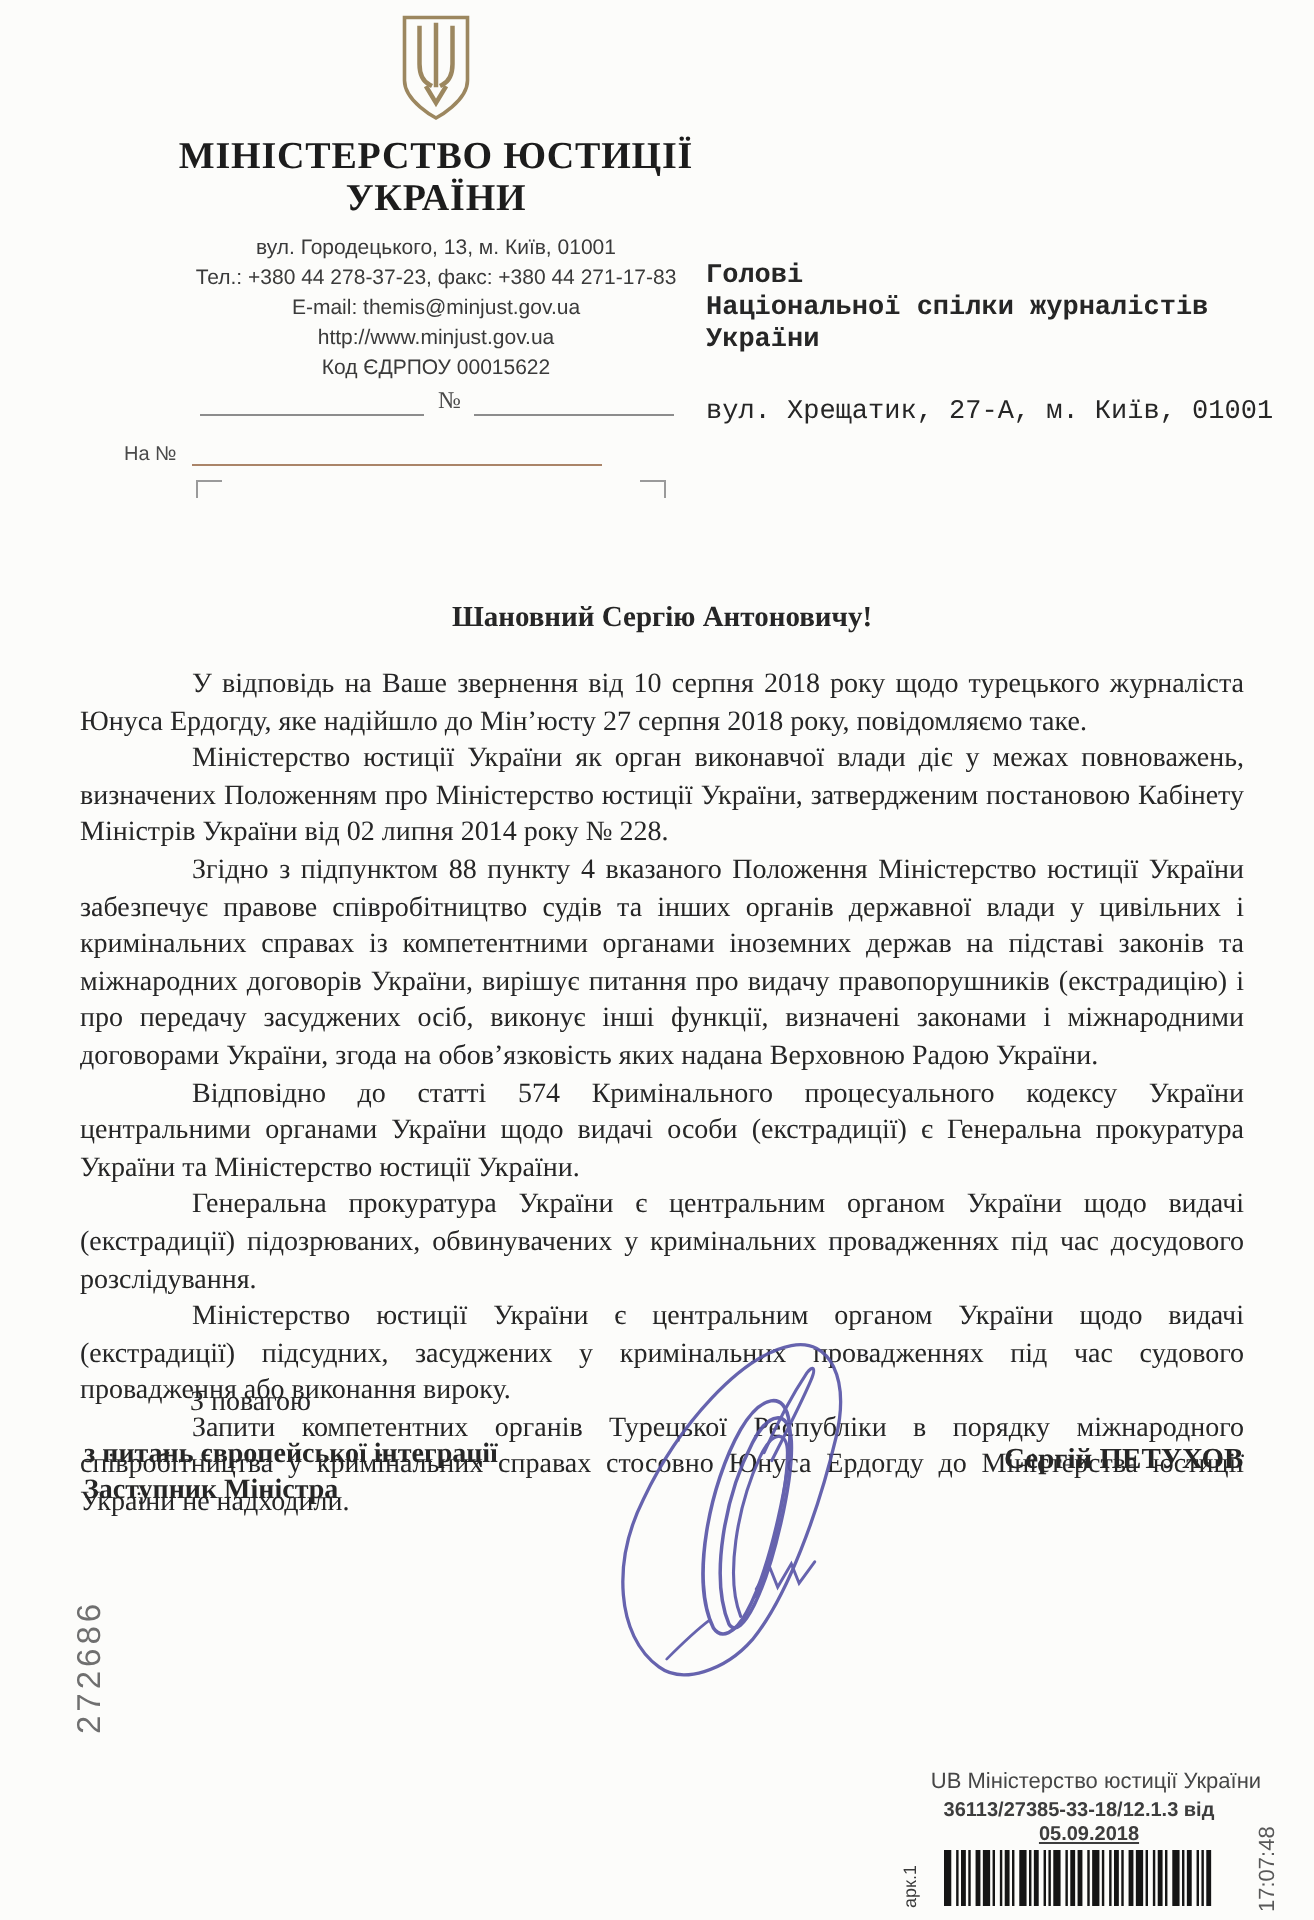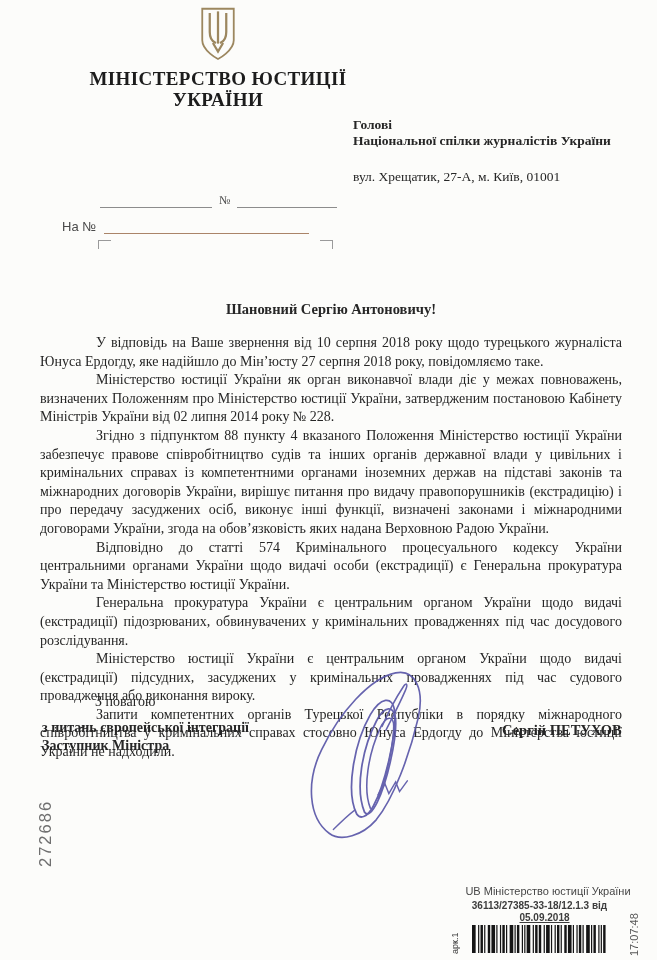--- a/index.html
+++ b/index.html
@@ -13,28 +13,28 @@
   .letterhead { position:absolute; left:85px; top:6px; width:266px; text-align:center; }
   .emblem { display:block; margin:0 auto 4px auto; }
   .org-name { font-weight:bold; font-size:19px; line-height:21px; letter-spacing:0.4px; color:#1c1c1c; }
   .contacts { margin-top:7px; font-family:"Liberation Sans", sans-serif; font-size:10.5px; line-height:15px; color:#3a3a3a; }
 
   .number-row { position:absolute; left:100px; top:193px; display:flex; align-items:flex-end; gap:7px;
                 font-size:12px; color:#4a4a4a; }
   .rule { display:inline-block; border-bottom:1px solid #8c8c8c; height:13px; }
   .rule-1 { width:112px; } .rule-2 { width:100px; }
   .ref-row { position:absolute; left:62px; top:219px; display:flex; align-items:flex-end; gap:8px;
-             font-family:"Liberation Sans", sans-serif; font-size:13px; color:#4a4a4a; }
+             font-family:"Liberation Sans", sans-serif; font-size:10px; color:#4a4a4a; }
   .rule-3 { width:205px; border-bottom:1px solid #aa8468; }
   .corner { position:absolute; width:12px; height:8px; }
   .corner-left  { left:98px;  top:240px; border-left:1.5px solid #9a9a9a; border-top:1.5px solid #9a9a9a; }
   .corner-right { left:320px; top:240px; border-right:1.5px solid #9a9a9a; border-top:1.5px solid #9a9a9a; }
 
   
-  .recipient { position:absolute; left:353px; top:117px; width:290px; font-size:13.5px; line-height:16px; }
+  .recipient { position:absolute; left:353px; top:131px; width:290px; font-size:13.5px; line-height:16px;font-family:Liberation Mono, monospace; }
   .recipient .bold { font-weight:bold; }
   .recipient-name { margin-top:18px; font-weight:bold; }
   .recipient-address { margin-top:20px; }
 
   
   .letter-body { position:absolute; left:40px; top:277px; width:582px;margin-top:24px; }
   .salutation { text-align:center; font-weight:bold; font-size:14.5px; margin-bottom:16px; }
   .paragraphs p { margin:0; font-size:14px; line-height:18.6px; text-align:justify; text-indent:56px; }
 
   
@@ -79,20 +79,27 @@
       <g fill="none" stroke="#9c875f" stroke-width="3" stroke-linecap="square">
         <path d="M17 10 V34 C17 42 20 46 24 48"></path>
         <path d="M39 10 V34 C39 42 36 46 32 48"></path>
         <path d="M28 8 V48"></path>
         <path d="M22 50 L28 60 L34 50"></path>
       </g>
     </svg>
     <div class="org-name">
       <div>МІНІСТЕРСТВО ЮСТИЦІЇ</div>
       <div>УКРАЇНИ</div>
+    </div>
+    <div class="contacts">
+      <div>вул. Городецького, 13, м. Київ, 01001</div>
+      <div>Тел.: +380 44 278-37-23, факс: +380 44 271-17-83</div>
+      <div>E-mail: themis@minjust.gov.ua</div>
+      <div>http://www.minjust.gov.ua</div>
+      <div>Код ЄДРПОУ 00015622</div>
     </div>
   </header>
 
   <div class="number-row">
     <span class="rule rule-1"></span>
     <span>№</span>
     <span class="rule rule-2"></span>
   </div>
   <div class="ref-row">
     <span>На №</span>

